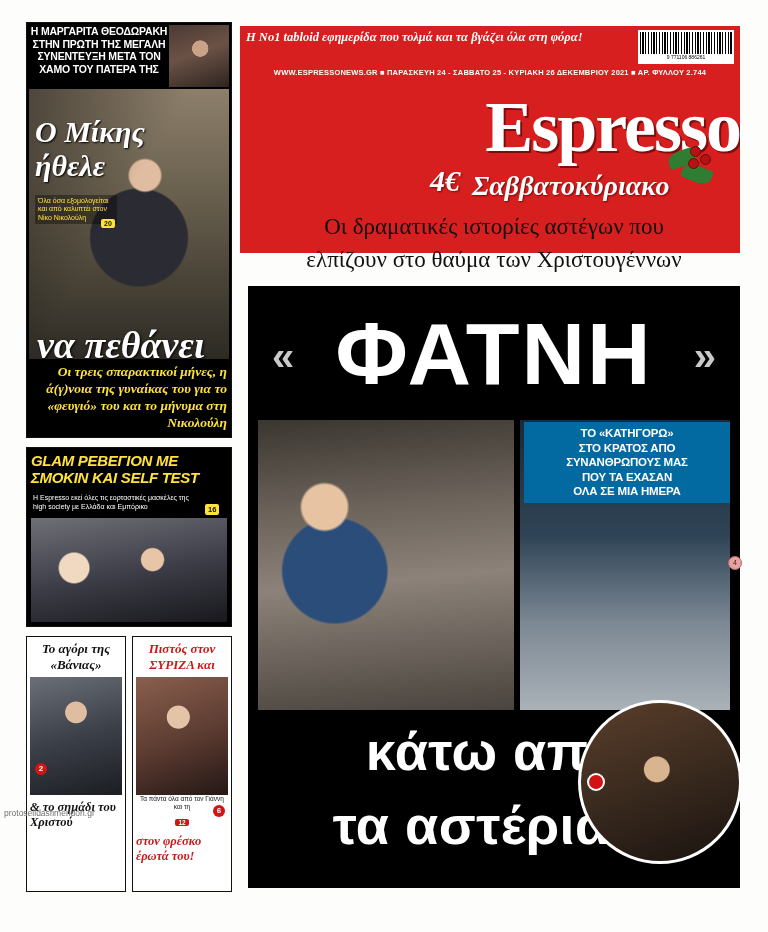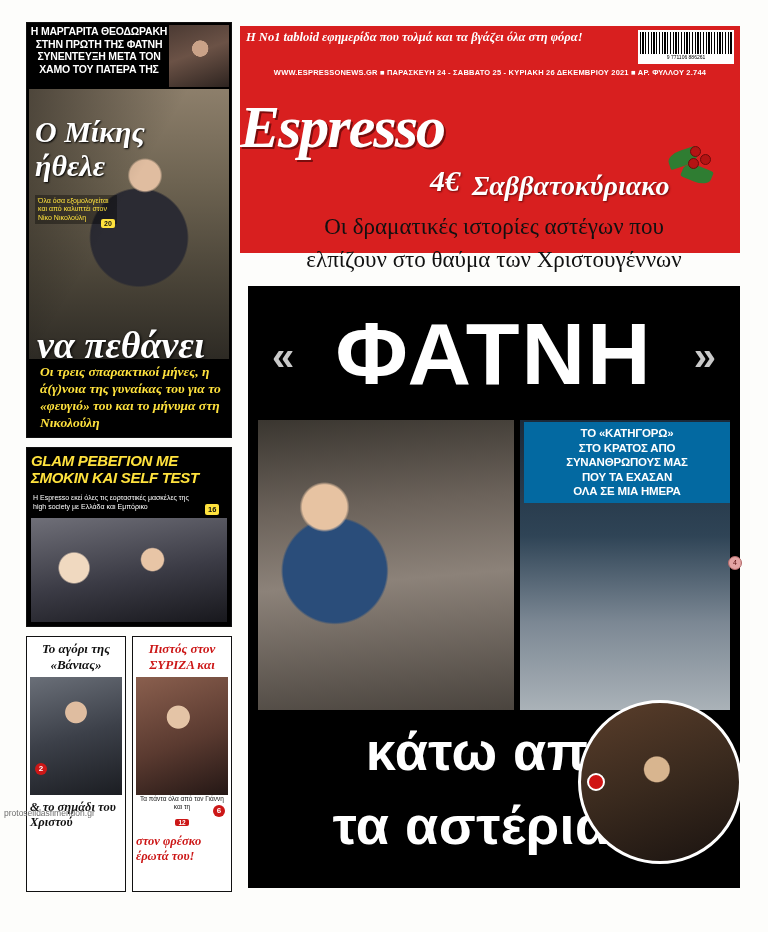--- a/index.html
+++ b/index.html
@@ -115,29 +115,29 @@
     left: 10px; top: 300px;
     font-family: "Liberation Serif", serif;
     font-style: italic;
     font-weight: bold;
     font-size: 38px;
     color: #ffffff;
     text-shadow: 1px 1px 3px #000;
   }
   .lead-sub {
     position: absolute;
-    left: 13px; top: 340px;
+    left: 4px; top: 340px;
     width: 196px;
     color: #ffe23d;
     font-family: "Liberation Serif", serif;
     font-style: italic;
     font-weight: bold;
     font-size: 13.5px;
     line-height: 17px;
-    text-align: left;
+    text-align: right;
   }
 
   
   .glam-box {
     position: absolute;
     left: 0; top: 425px;
     width: 204px;
     height: 178px;
     background: #000;
     border: 1px solid #111;
@@ -313,25 +313,24 @@
     font-family: "Liberation Sans", sans-serif;
     font-size: 7.5px;
     font-weight: bold;
     color: #ffffff;
     letter-spacing: 0.2px;
   }
   .mast-logo {
     position: absolute;
     left: 0; top: 52px;
     width: 500px;
-    text-align: left;
-    font-family: "Liberation Serif", serif;
-    font-weight: bold;
-    font-style: italic;
-    font-size: 60px;
+    text-align: right;
+    font-family: "Liberation Serif", serif;
+    font-weight: bold;
+    font-size: 72px;
     line-height: 98px;
     color: #ffffff;
     letter-spacing: -2px;
     text-shadow: 2px 2px 0 #7a0d0d;
   }
   .mast-price {
     position: absolute;
     left: 190px; top: 138px;
     font-family: "Liberation Serif", serif;
     font-weight: bold;
@@ -496,21 +495,21 @@
   }
 </style>
 </head>
 <body>
 
 <div class="page">
 
   <div class="left-col">
 
     <div class="lead-box">
-      <div class="lead-kicker">Η ΜΑΡΓΑΡΙΤΑ ΘΕΟΔΩΡΑΚΗ ΣΤΗΝ ΠΡΩΤΗ ΤΗΣ ΦΑΤΝΗ ΣΥΝΕΝΤΕΥΞΗ ΜΕΤΑ ΤΟΝ ΧΑΜΟ ΤΟΥ ΠΑΤΕΡΑ ΤΗΣ</div>
+      <div class="lead-kicker">Η ΜΑΡΓΑΡΙΤΑ ΘΕΟΔΩΡΑΚΗ ΣΤΗΝ ΠΡΩΤΗ ΤΗΣ ΜΕΓΑΛΗ ΣΥΝΕΝΤΕΥΞΗ ΜΕΤΑ ΤΟΝ ΧΑΜΟ ΤΟΥ ΠΑΤΕΡΑ ΤΗΣ</div>
       <div class="lead-photo-top"></div>
       <div class="lead-photo-main"></div>
       <div class="lead-title-1">Ο Μίκης</div>
       <div class="lead-title-2">ήθελε</div>
       <div class="lead-yellowbox">Όλα όσα εξομολογείται και από καλυπτέι στον Νίκο Νικολούλη</div>
       <div class="lead-pagebadge">20</div>
       <div class="lead-title-3">να πεθάνει</div>
       <div class="lead-sub">Οι τρεις σπαρακτικοί μήνες, η ά(γ)νοια της γυναίκας του για το «φευγιό» του και το μήνυμα στη Νικολούλη</div>
     </div>
 

